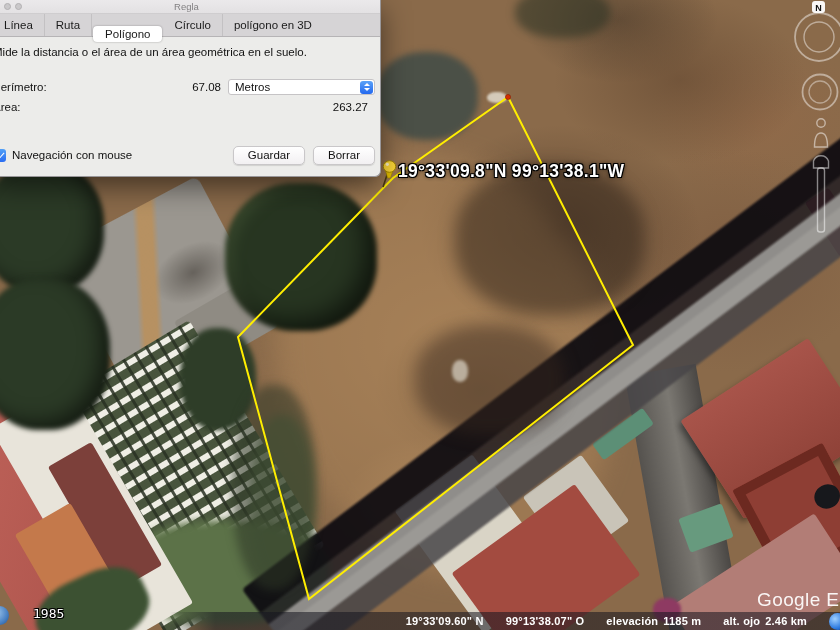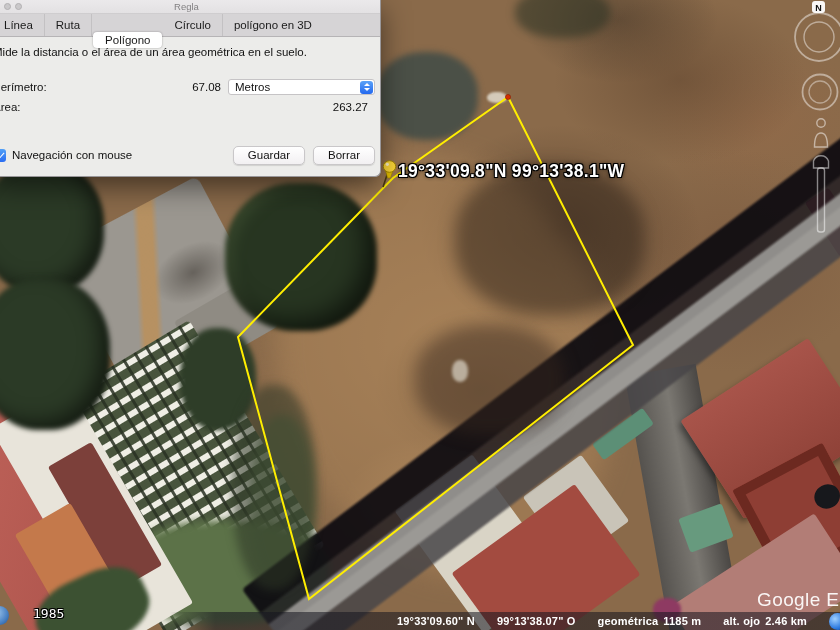--- a/index.html
+++ b/index.html
@@ -113,21 +113,21 @@
   .titlebar{position:relative;height:13px;background:linear-gradient(#ebe9eb,#e3e1e3);
     border-bottom:1px solid #cfcdcf;}
   .tl{position:absolute;top:3px;width:7px;height:7px;border-radius:50%;
     background:#cac8ca;border:.5px solid #b2b0b2;box-sizing:border-box;}
   .tl1{left:11px;} .tl2{left:22px;}
   .title{position:absolute;left:0;right:0;top:1px;text-align:center;font-size:9.5px;color:#838183;}
   .tabbar{display:flex;align-items:stretch;height:22px;background:#d6d4d6;
     border-bottom:1px solid #b6b4b6;font-size:11.5px;color:#1a1a1a;}
   .tab{display:flex;align-items:center;padding:0 11px;border-right:1px solid #c3c1c3;cursor:default;white-space:nowrap;}
   .tab:last-child{border-right:none;}
-  .tab.selected{background:#fff;border-radius:4px;margin:18px 1px;padding:8px 12px;border-right:none;
+  .tab.selected{background:#fff;border-radius:4px;margin:12px 1px;padding:8px 12px;border-right:none;
     box-shadow:0 0 2px rgba(0,0,0,.35);}
   .dbody{padding:6px 5px 0 0;}
   .desc{font-size:11.5px;color:#111;margin:3px 0 0 0;white-space:nowrap;}
   .frow{display:flex;align-items:center;height:16px;margin-top:4px;font-size:11.5px;color:#111;}
   .frow.first{margin-top:21px;}
   .flabel{flex:none;}
   .fspacer{flex:1;}
   .fvalue{width:64px;text-align:right;margin-right:7px;}
   .mac-select{width:147px;height:16px;background:#fff;border:1px solid #c6c4c6;border-radius:3px;
     display:flex;align-items:center;box-sizing:border-box;padding-left:6px;position:relative;}
@@ -224,21 +224,21 @@
     </g>
   </svg>
 
   <div class="logo">Google Earth</div>
   <div class="clockball"></div>
   <div class="year">1985</div>
 
   <div class="statusbar">
     <span class="seg">19°33'09.60" N</span>
     <span class="seg">99°13'38.07" O</span>
-    <span class="seg"><span class="lbl">geométrica</span><span>1185 m</span></span>
+    <span class="seg"><span class="lbl">elevación</span><span>1185 m</span></span>
     <span class="seg"><span class="lbl">alt. ojo</span><span>2.46 km</span></span>
     <span class="earthball"></span>
   </div>
 
   <div class="dialog">
     <div class="titlebar">
       <span class="tl tl1"></span>
       <span class="tl tl2"></span>
       <span class="title">Regla</span>
     </div>

